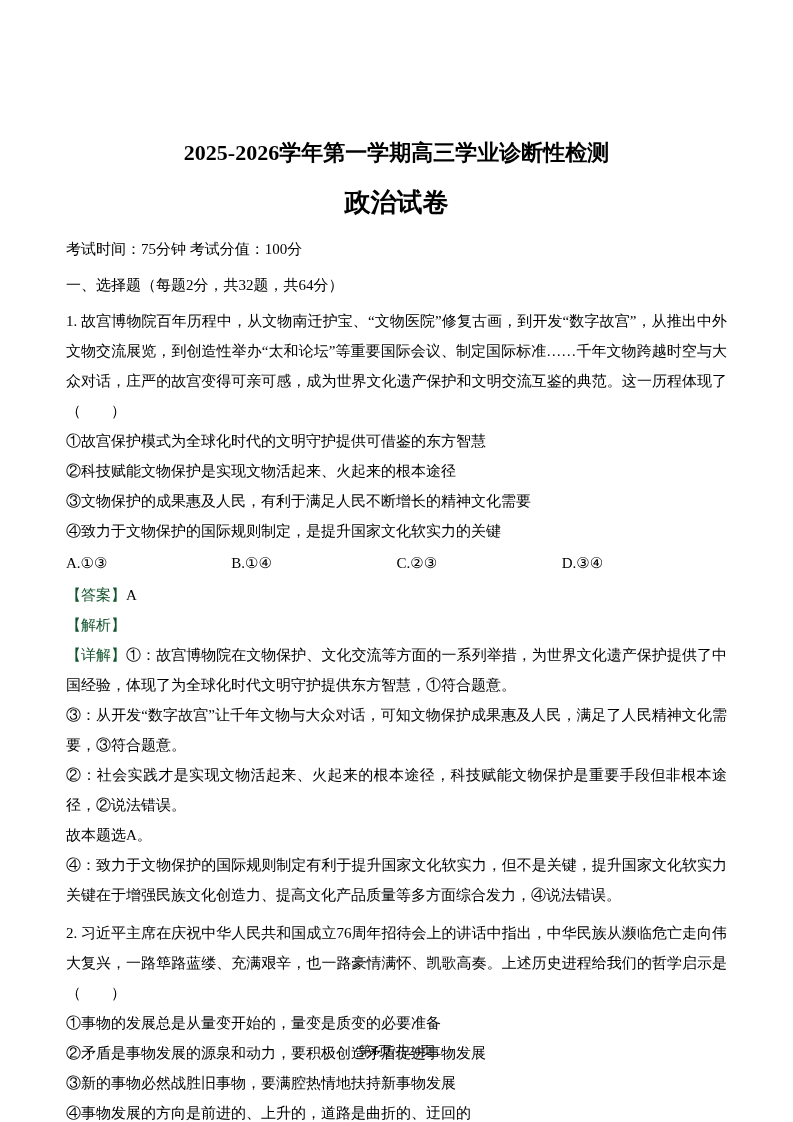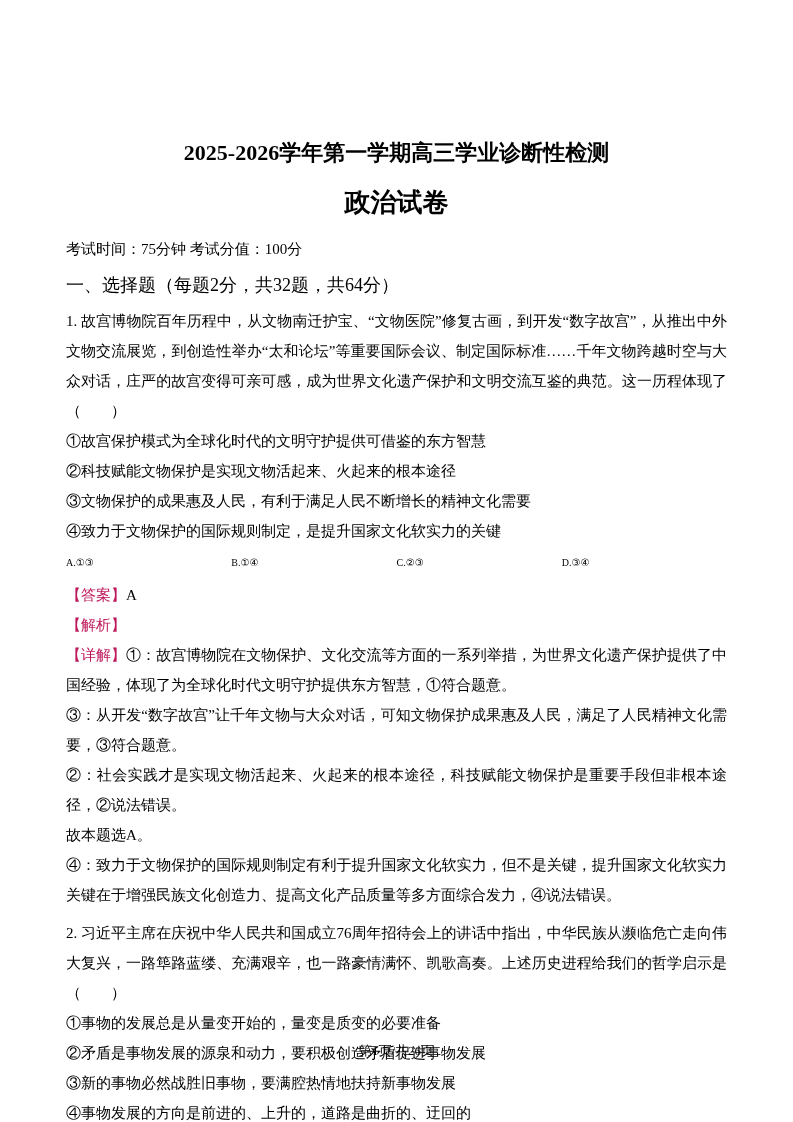--- a/index.html
+++ b/index.html
@@ -27,39 +27,39 @@
     font-size: 26px;
     font-weight: bold;
     margin-top: 16px;
   }
   .exam-info {
     font-size: 15px;
     margin-top: 18px;
     line-height: 1.5;
   }
   .section-heading {
-    font-size: 18px;
+    font-size: 15px;
     margin-top: 10px;
     line-height: 30px;
   }
   .body-text {
     font-size: 15px;
     line-height: 30px;
     text-align: justify;
   }
   .stem { margin-top: 6px; }
   .q2 { margin-top: 8px; }
   .choices {
     display: grid;
     grid-template-columns: repeat(4, 1fr);
-    font-size: 10px;
+    font-size: 15px;
     line-height: 30px;
     margin: 2px 0;
   }
-  .accent { color: #be185d; }
+  .accent { color: #14532d; }
   .footer {
     position: absolute;
     left: 0;
     right: 0;
     bottom: 62px;
     text-align: center;
     font-size: 13px;
   }
 </style>
 </head>

